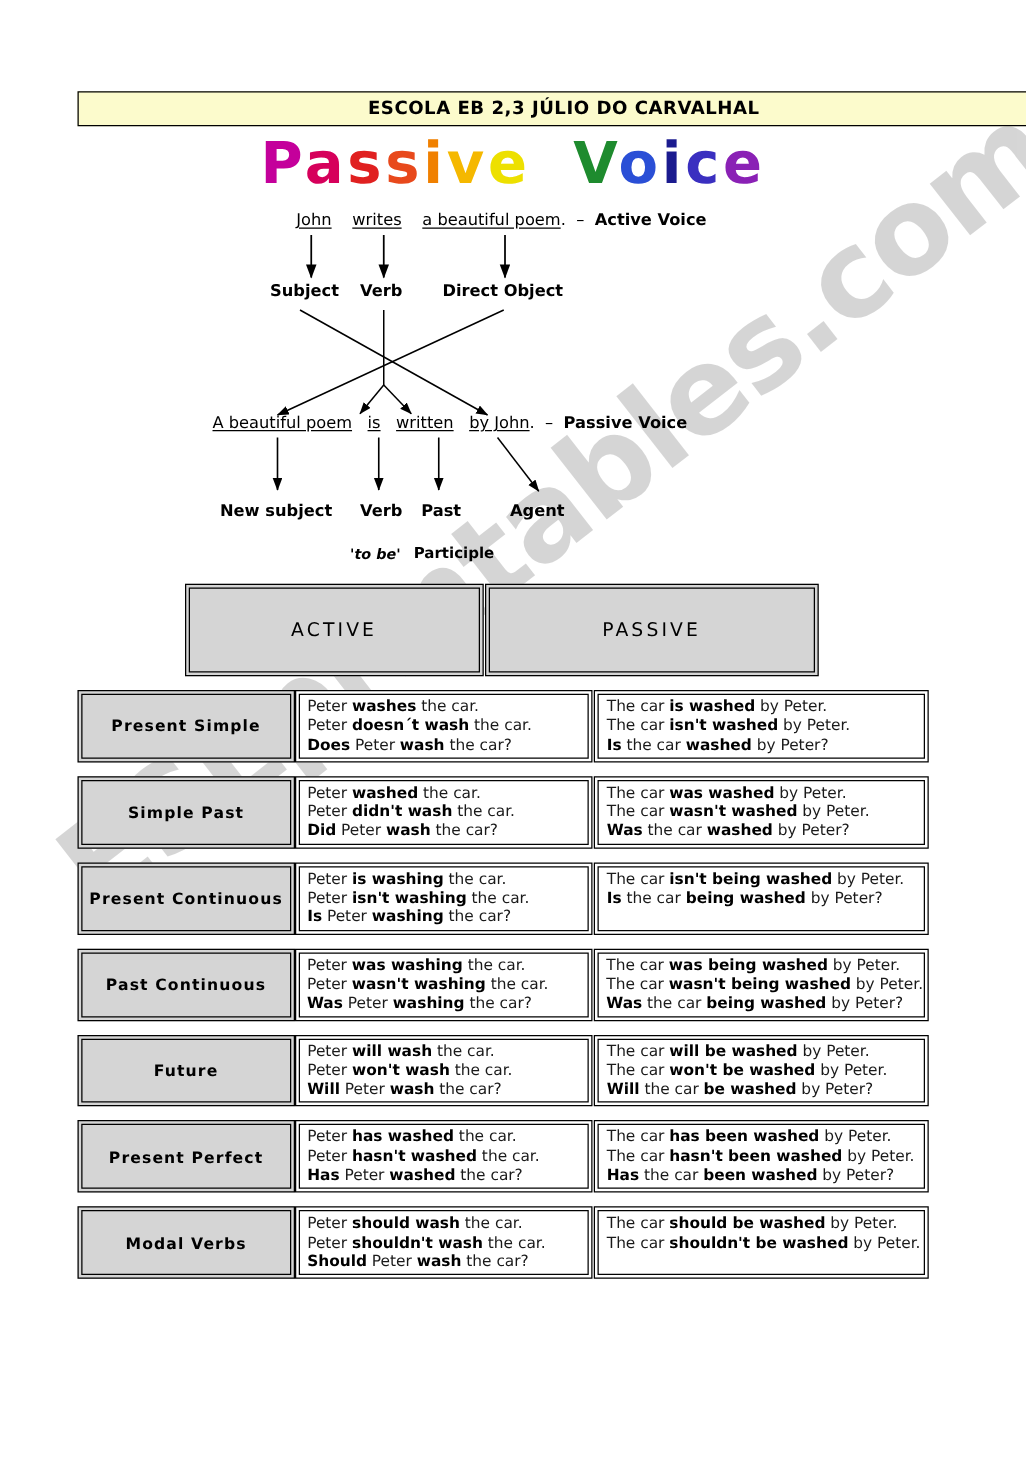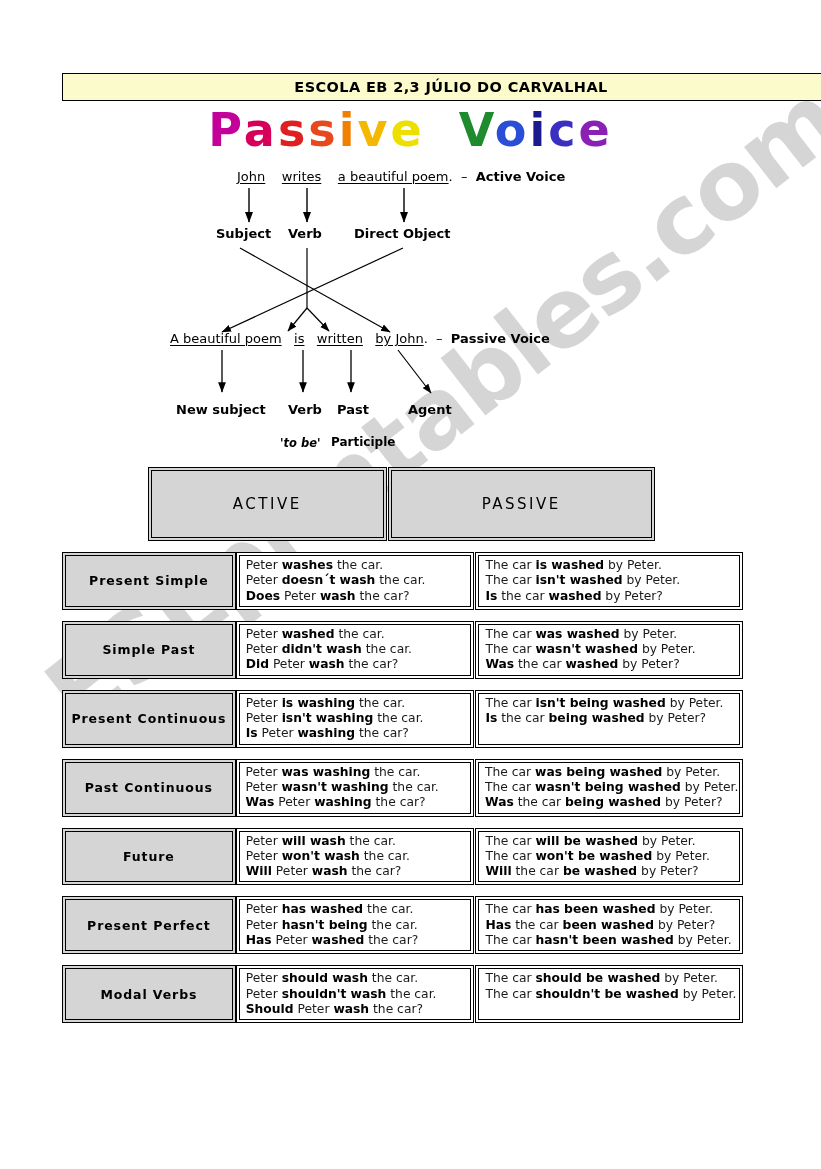--- a/index.html
+++ b/index.html
@@ -347,29 +347,29 @@
             <div class="t-line"><span>The car </span><b>won't be washed</b><span> by Peter.</span></div>
             <div class="t-line"><b>Will</b><span> the car </span><b>be washed</b><span> by Peter?</span></div>
           </div>
         </div>
       </div>
       <div class="t-row">
         <div class="t-cell t-label">Present Perfect</div>
         <div class="t-cell t-active">
           <div>
             <div class="t-line"><span>Peter </span><b>has washed</b><span> the car.</span></div>
-            <div class="t-line"><span>Peter </span><b>hasn't being</b><span> the car.</span></div>
+            <div class="t-line"><span>Peter </span><b>hasn't washed</b><span> the car.</span></div>
             <div class="t-line"><b>Has</b><span> Peter </span><b>washed</b><span> the car?</span></div>
           </div>
         </div>
         <div class="t-cell t-passive">
           <div>
             <div class="t-line"><span>The car </span><b>has been washed</b><span> by Peter.</span></div>
+            <div class="t-line"><span>The car </span><b>hasn't been washed</b><span> by Peter.</span></div>
             <div class="t-line"><b>Has</b><span> the car </span><b>been washed</b><span> by Peter?</span></div>
-            <div class="t-line"><span>The car </span><b>hasn't been washed</b><span> by Peter.</span></div>
           </div>
         </div>
       </div>
       <div class="t-row">
         <div class="t-cell t-label">Modal Verbs</div>
         <div class="t-cell t-active">
           <div>
             <div class="t-line"><span>Peter </span><b>should wash</b><span> the car.</span></div>
             <div class="t-line"><span>Peter </span><b>shouldn't wash</b><span> the car.</span></div>
             <div class="t-line"><b>Should</b><span> Peter </span><b>wash</b><span> the car?</span></div>

